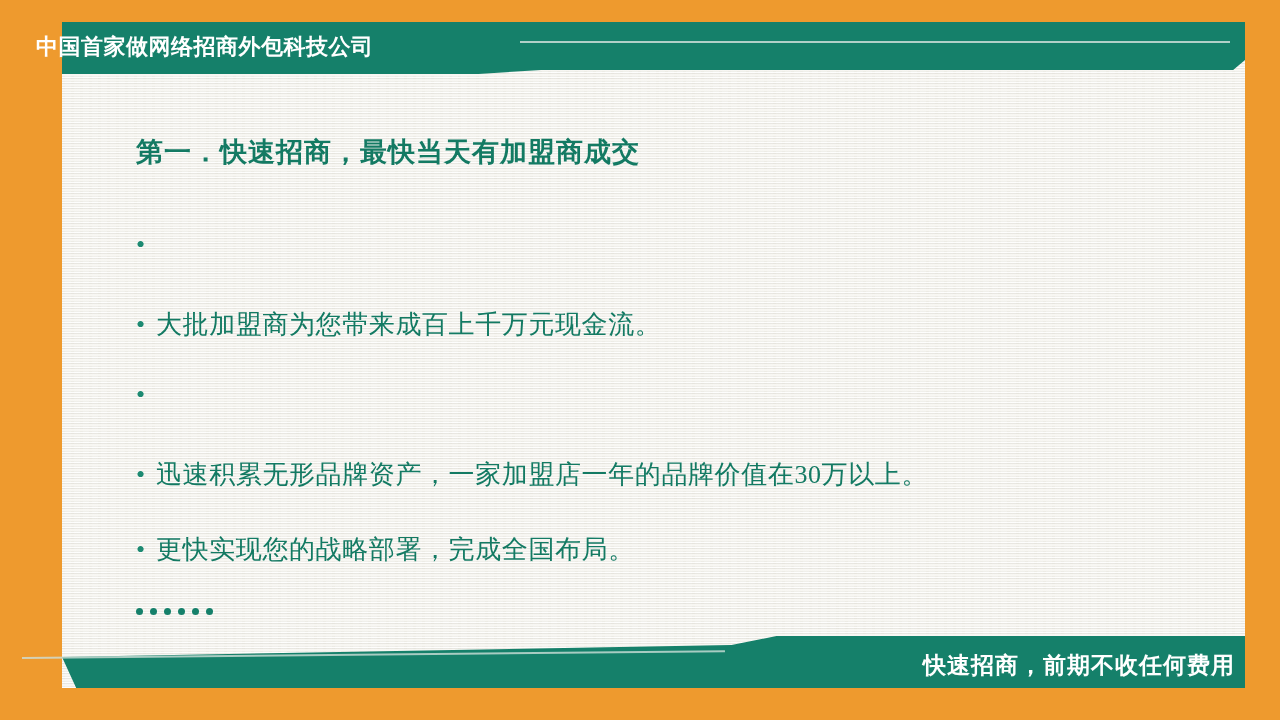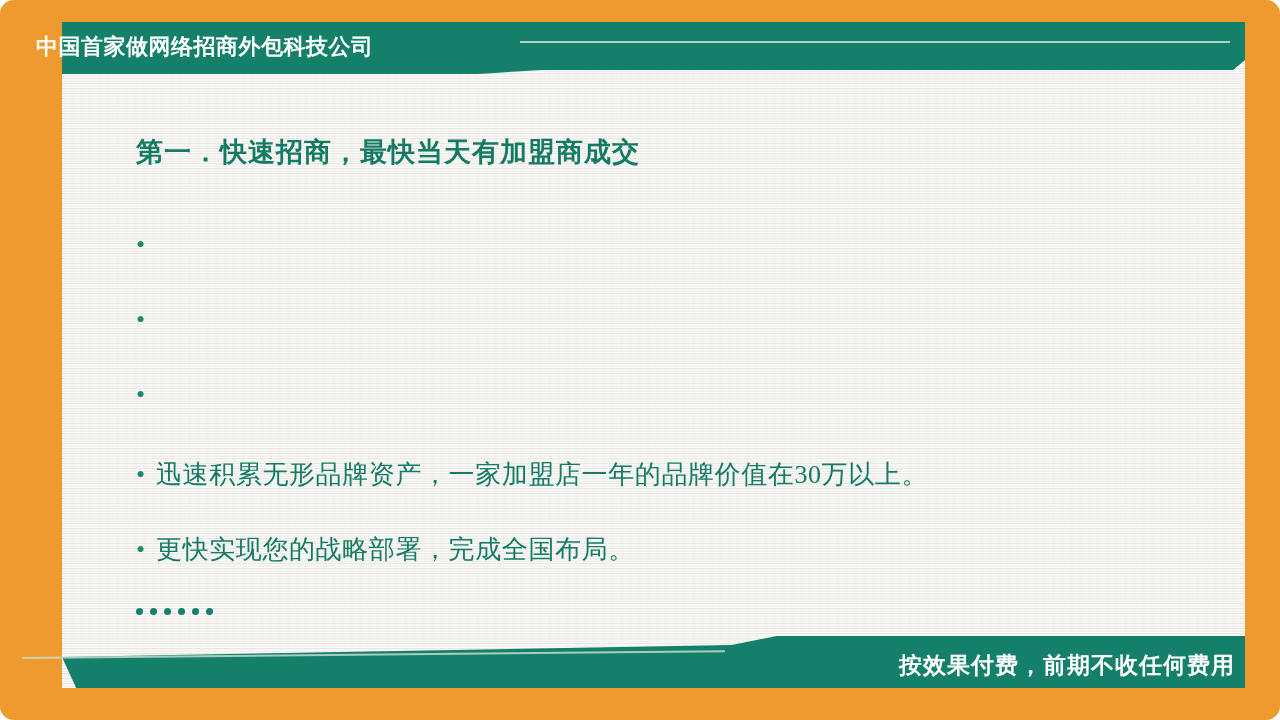--- a/index.html
+++ b/index.html
@@ -7,21 +7,20 @@
     padding: 0;
     background: #ffffff;
   }
   #slide {
     position: relative;
     width: 1280px;
     height: 720px;
     overflow: hidden;
     background: #ee9a2e;
     font-family: "Liberation Sans", "DejaVu Sans", sans-serif;
-    border-radius: 14px;
   }
 
   
   .paper {
     position: absolute;
     left: 62px;
     top: 22px;
     width: 1183px;
     height: 666px;
     background-color: #f2f1ed;
@@ -190,20 +189,21 @@
     <div class="slide-title">第一．快速招商，最快当天有加盟商成交</div>
 
     <div class="bullets">
 
       <div class="bullet-row">
         <span class="bullet-mark">•</span>
       </div>
 
       <div class="bullet-row">
         <span class="bullet-mark">•</span>
+        <span class="bullet-text">大批加盟商为您带来成百上千万元现金流。</span>
       </div>
 
       <div class="bullet-row">
         <span class="bullet-mark">•</span>
       </div>
 
       <div class="bullet-row">
         <span class="bullet-mark">•</span>
         <span class="bullet-text">迅速积累无形品牌资产，一家加盟店一年的品牌价值在30万以上。</span>
       </div>
@@ -221,15 +221,15 @@
       <span class="dot"></span>
       <span class="dot"></span>
       <span class="dot"></span>
       <span class="dot"></span>
     </div>
 
   </div>
 
   <div class="footer-band"></div>
   <div class="footer-hairline"></div>
-  <div class="footer-text">按效果付费，前期不收任何费用</div>
+  <div class="footer-text">快速招商，前期不收任何费用</div>
 
 </div>
 
 </body></html>

